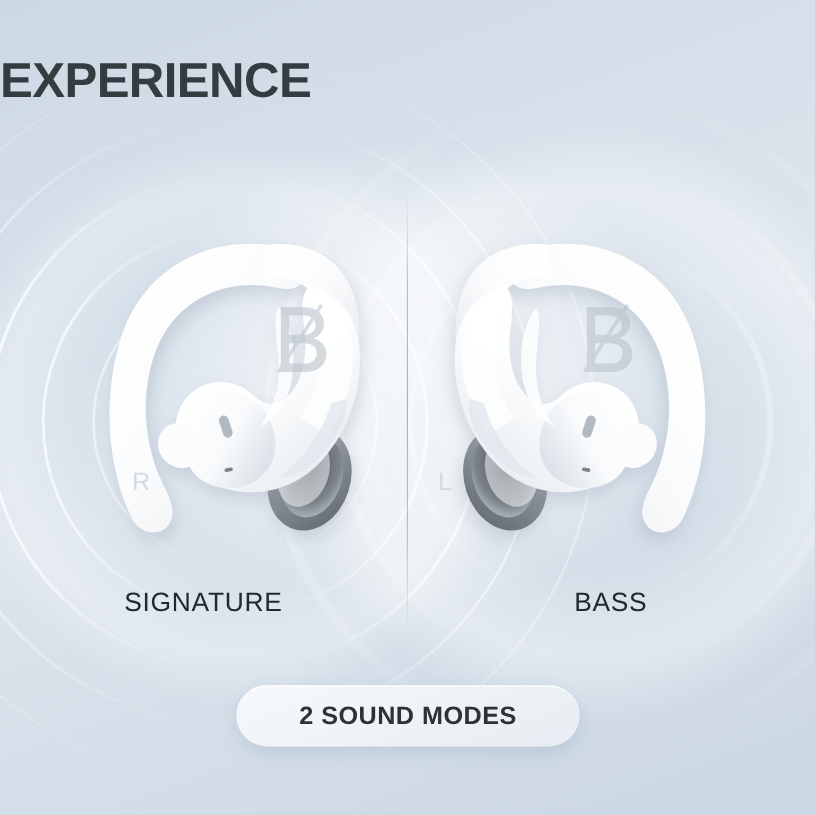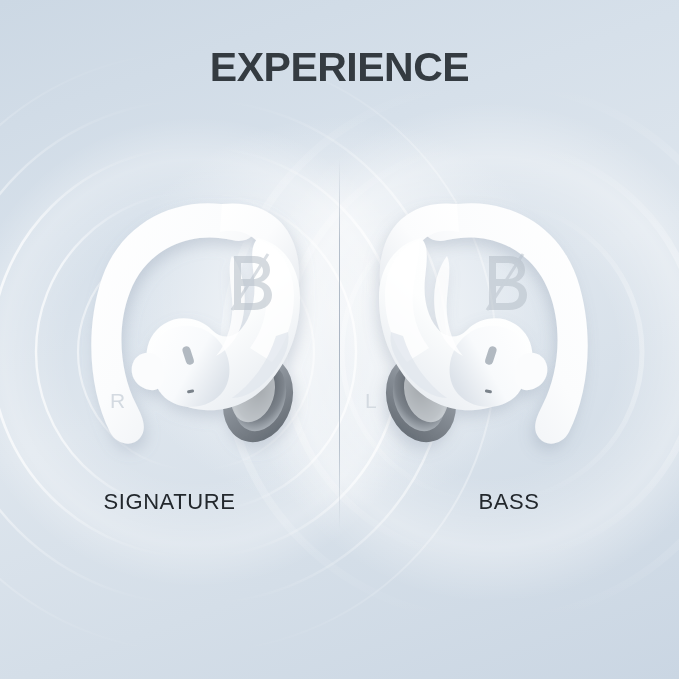--- a/index.html
+++ b/index.html
@@ -15,21 +15,21 @@
       linear-gradient(160deg,#ccd8e4 0%,#d6e0ea 28%,#dde5ed 50%,#d4dee8 74%,#cad6e3 100%);
   }
 
   
   .ripples{position:absolute;inset:0;pointer-events:none;}
   .ripples svg{position:absolute;inset:0;width:679px;height:679px;}
 
   
   .headline{
     position:absolute;left:0;right:0;top:44px;
-    text-align:center;color:#343b41;
+    color:#343b41;
     font-weight:bold;font-size:41px;line-height:1.14;
     letter-spacing:-0.5px;
   }
   .headline .l2{display:block;}
 
   
   .divider{
     position:absolute;left:339px;top:158px;width:1px;height:372px;
     background:linear-gradient(to bottom,rgba(150,165,182,0) 0%,rgba(130,146,165,.55) 22%,rgba(126,142,161,.62) 50%,rgba(130,146,165,.5) 78%,rgba(150,165,182,0) 100%);
   }
@@ -294,14 +294,17 @@
 
       <g transform="translate(300,0) scale(-1,1)">
         <text x="48" y="222" font-family="Liberation Sans, sans-serif" font-size="21" fill="#d2d9e0" opacity=".95">L</text>
       </g>
     </svg>
   </div>
 
   <div class="mode-label mode-right">BASS</div>
   <div class="mode-label mode-left">SIGNATURE</div>
 
+  <div class="pill">
+    <span class="pill-text">2 SOUND MODES</span>
+  </div>
 
 </div>
 
 </body></html>

